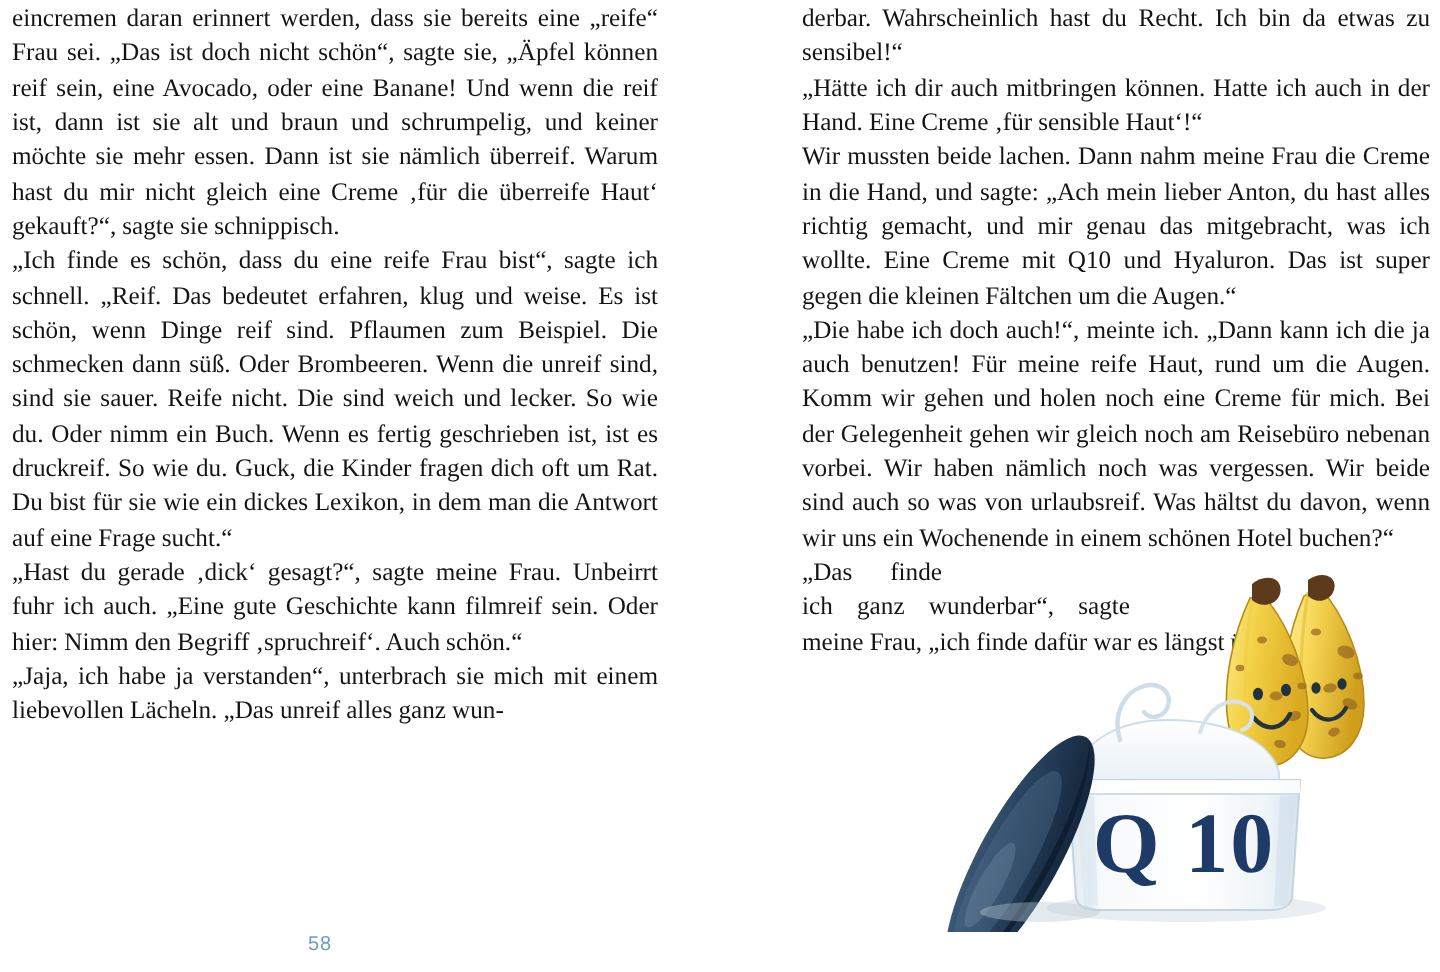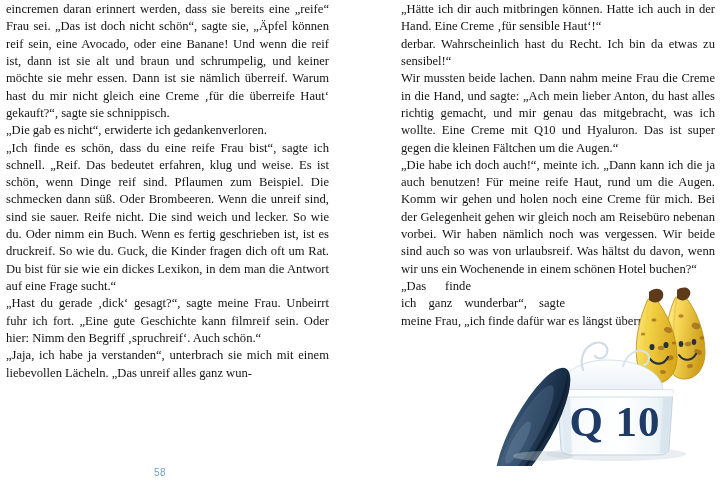--- a/index.html
+++ b/index.html
@@ -69,51 +69,50 @@
     letter-spacing: 0.4px;
     color: #6d9fc4;
     text-align: center;
     width: 60px;
   }
   .page-number.left  { left: 130px; top: 467px; }
 
   
   #illustration {
     position: absolute;
-    left: 491px;
+    left: 468px;
     top: 286px;
     width: 228px;
     height: 180px;
     pointer-events: none;
   }
   #illustration svg { display: block; }
 </style>
 </head>
 <body>
 
 <div id="page">
 
   <div class="page-half left">
 
     <div class="textcol left-col">
       <p class="para">eincremen daran erinnert werden, dass sie bereits eine „reife“ Frau sei. „Das ist doch nicht schön“, sagte sie, „Äpfel können reif sein, eine Avocado, oder eine Banane! Und wenn die reif ist, dann ist sie alt und braun und schrumpelig, und keiner möchte sie mehr essen. Dann ist sie nämlich überreif. Warum hast du mir nicht gleich eine Creme ‚für die überreife Haut‘ gekauft?“, sagte sie schnippisch.</p>
-      <p class="para">„Die gab es nicht“, erwiderte ich gedankenverloren.</p>
       <p class="para">„Ich finde es schön, dass du eine reife Frau bist“, sagte ich schnell. „Reif. Das bedeutet erfahren, klug und weise. Es ist schön, wenn Dinge reif sind. Pflaumen zum Beispiel. Die schmecken dann süß. Oder Brombeeren. Wenn die unreif sind, sind sie sauer. Reife nicht. Die sind weich und lecker. So wie du. Oder nimm ein Buch. Wenn es fertig geschrieben ist, ist es druckreif. So wie du. Guck, die Kinder fragen dich oft um Rat. Du bist für sie wie ein dickes Lexikon, in dem man die Antwort auf eine Frage sucht.“</p>
-      <p class="para">„Hast du gerade ‚dick‘ gesagt?“, sagte meine Frau. Unbeirrt fuhr ich fort. „Eine gute Geschichte kann filmreif sein. Oder hier: Nimm den Begriff ‚spruchreif‘. Auch schön.“</p>
+      <p class="para">„Hast du gerade ‚dick‘ gesagt?“, sagte meine Frau. Unbeirrt fuhr ich auch. „Eine gute Geschichte kann filmreif sein. Oder hier: Nimm den Begriff ‚spruchreif‘. Auch schön.“</p>
       <p class="para">„Jaja, ich habe ja verstanden“, unterbrach sie mich mit einem liebevollen Lächeln. „Das unreif alles ganz wun-</p>
     </div>
 
     <div class="page-number left">58</div>
   </div>
 
   <div class="page-half right">
 
     <div class="textcol right-col">
+      <p class="para">derbar. Wahrscheinlich hast du Recht. Ich bin da etwas zu sensibel!“</p>
       <p class="para">„Hätte ich dir auch mitbringen können. Hatte ich auch in der Hand. Eine Creme ‚für sensible Haut‘!“</p>
-      <p class="para">derbar. Wahrscheinlich hast du Recht. Ich bin da etwas zu sensibel!“</p>
       <p class="para">Wir mussten beide lachen. Dann nahm meine Frau die Creme in die Hand, und sagte: „Ach mein lieber Anton, du hast alles richtig gemacht, und mir genau das mitgebracht, was ich wollte. Eine Creme mit Q10 und Hyaluron. Das ist super gegen die kleinen Fältchen um die Augen.“</p>
       <p class="para">„Die habe ich doch auch!“, meinte ich. „Dann kann ich die ja auch benutzen! Für meine reife Haut, rund um die Augen. Komm wir gehen und holen noch eine Creme für mich. Bei der Gelegenheit gehen wir gleich noch am Reisebüro nebenan vorbei. Wir haben nämlich noch was vergessen. Wir beide sind auch so was von urlaubsreif. Was hältst du davon, wenn wir uns ein Wochenende in einem schönen Hotel buchen?“</p>
       <p class="para">
         <span class="art-float f1"></span>
         <span class="art-float f2"></span>
         <span class="art-float f3"></span>
         <span>„Das finde ich ganz wunderbar“, sagte meine Frau, „ich finde dafür war es längst überreif!“</span>
       </p>
     </div>
 

